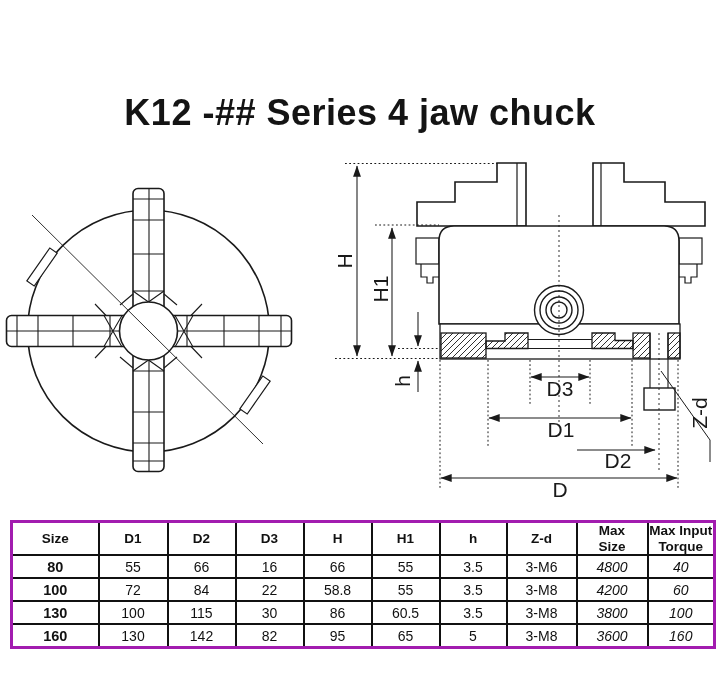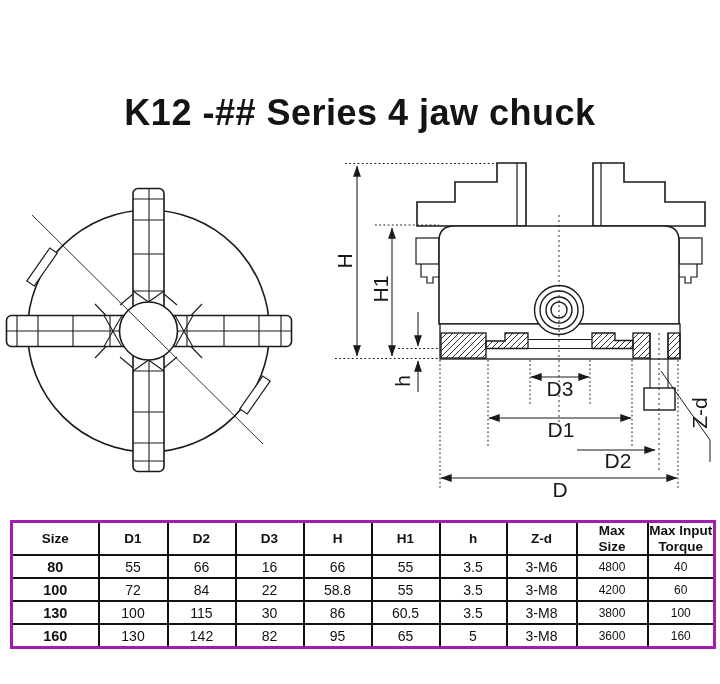--- a/index.html
+++ b/index.html
@@ -10,21 +10,21 @@
   .drawing{position:absolute;left:0;top:150px;width:720px;height:368px;}
   svg text{font-family:"Liberation Sans",sans-serif;fill:#1a1a1a;stroke:none;}
   .spec-table{position:absolute;left:10px;top:520px;width:703px;border-collapse:collapse;
               table-layout:fixed;background:#fff;}
   .spec-table th,.spec-table td{border:2px solid #111;text-align:center;vertical-align:middle;
               padding:0;overflow:hidden;}
   .spec-table{border:3px solid #a21caf;}
   .spec-table th{height:30px;font-size:13.5px;font-weight:700;white-space:pre-line;line-height:1.15;}
   .spec-table td{height:21px;font-size:14px;font-weight:400;}
   .spec-table td.size-cell{font-weight:700;font-size:14.5px;margin-top:40px;}
-  .spec-table td:nth-child(9),.spec-table td:nth-child(10){font-size:12px;}
+  .spec-table td:nth-child(9),.spec-table td:nth-child(10){font-size:14px;font-style:italic;}
 </style>
 </head>
 <body>
 
 <div class="page">
 
   <div class="title">K12 -## Series 4 jaw chuck</div>
 
   <svg class="drawing" viewBox="0 150 720 368" width="720" height="368" xmlns="http://www.w3.org/2000/svg">
     <defs>

